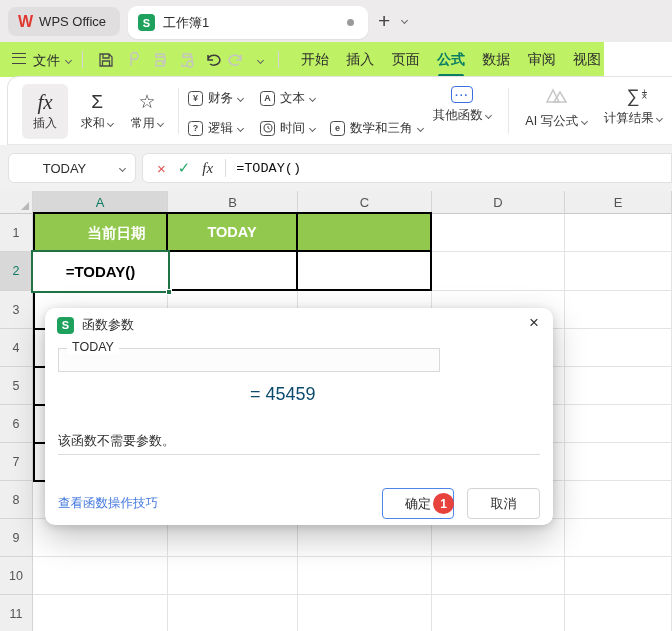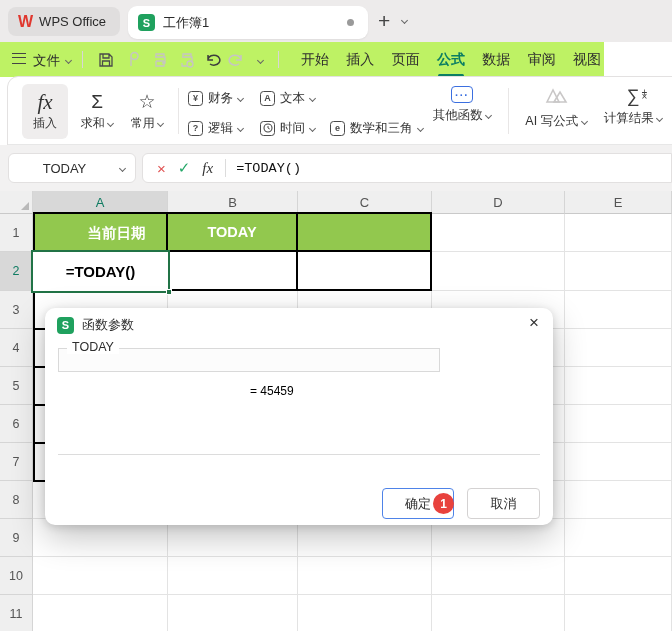--- a/index.html
+++ b/index.html
@@ -99,21 +99,21 @@
   .tbl-sliver { position:absolute; background:#000; z-index:3; }
 
   
   .dialog { position:absolute; left:45px; top:308px; width:508px; height:217px; background:#fff; border-radius:10px;
             box-shadow:0 12px 34px rgba(0,0,0,.24), 0 2px 8px rgba(0,0,0,.14); z-index:10; font-size:13px; color:#2e2e2e; }
   .dlg-title { position:absolute; left:12px; top:8px; display:flex; align-items:center; gap:8px; }
   .dlg-title-text { font-size:13px; color:#2e2e2e; }
   .dlg-close { position:absolute; right:14px; top:6px; font-size:17px; color:#333; line-height:18px; }
   .dlg-fieldset { position:absolute; left:13px; top:40px; width:382px; height:24px; border:1px solid #d9d9d9; background:#fcfcfc; }
   .dlg-legend { position:absolute; left:22px; top:32px; background:#fff; padding:0 5px; font-size:12.5px; color:#2e2e2e; }
-  .dlg-preview { position:absolute; left:205px; top:76px; font-size:12px; color:#000000; }
+  .dlg-preview { position:absolute; left:205px; top:76px; font-size:18px; color:#0c4a6e; }
   .dlg-desc { position:absolute; left:13px; top:99px; font-size:13px; }
   .dlg-note { position:absolute; left:13px; top:124px; font-size:13px; }
   .dlg-hr { position:absolute; left:13px; top:146px; width:482px; height:1px; background:#dcdcdc; }
   .dlg-result { position:absolute; left:13px; top:155px; font-size:13px; }
   .dlg-link { position:absolute; left:13px; top:187px; font-size:12.5px; color:#4277dd; }
   .btn { position:absolute; top:180px; height:31px; background:#fff; border-radius:4px; font-size:13px; color:#2e2e2e;
          display:flex; align-items:center; justify-content:center; }
   .btn-ok { left:337px; width:72px; border:1.5px solid #4e83e8; }
   .btn-cancel { left:422px; width:73px; border:1px solid #d4d2d2; }
   .badge { position:absolute; left:388px; top:185px; width:21px; height:21px; border-radius:50%; background:#e8423d;
@@ -373,19 +373,21 @@
     <div class="dlg-title">
       <span class="s-icon">S</span>
       <span class="dlg-title-text">函数参数</span>
     </div>
     <span class="dlg-close">×</span>
 
     <div class="dlg-fieldset"></div>
     <span class="dlg-legend">TODAY</span>
 
     <div class="dlg-preview">=  45459</div>
+    <div class="dlg-note">该函数不需要参数。</div>
     <div class="dlg-hr"></div>
+    <a class="dlg-link">查看函数操作技巧</a>
     <div class="btn btn-ok">确定</div>
     <div class="btn btn-cancel">取消</div>
     <div class="badge">1</div>
   </div>
 
 </div>
 
 </body></html>

